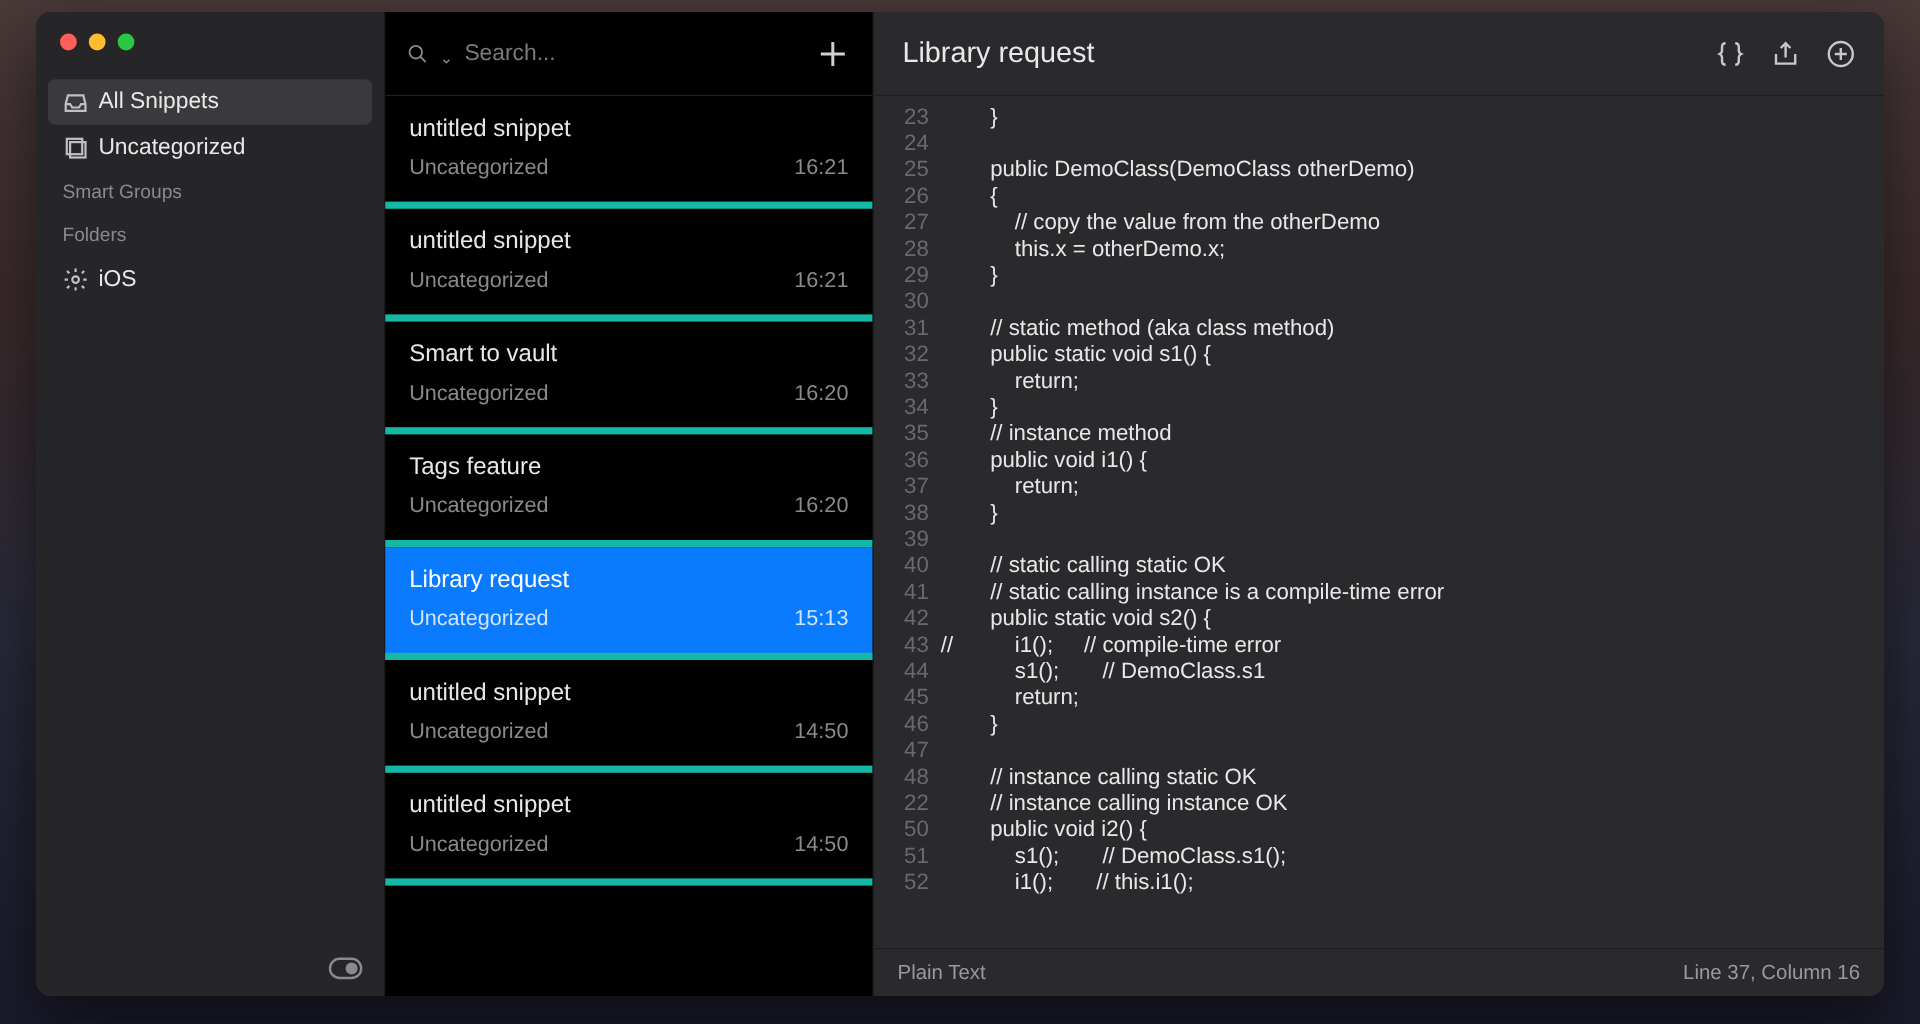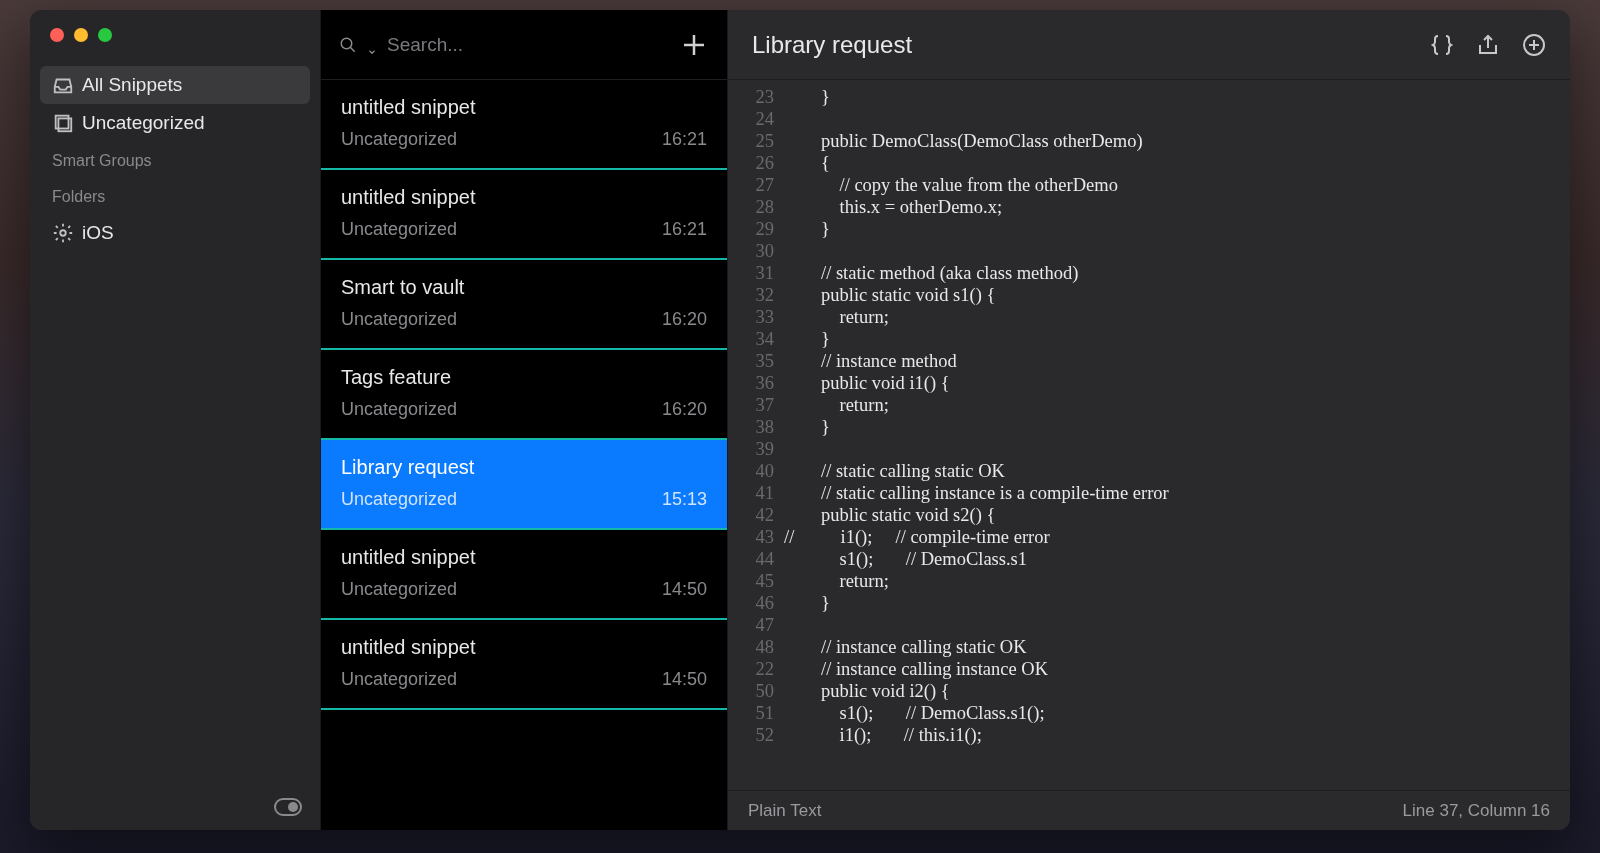--- a/index.html
+++ b/index.html
@@ -136,21 +136,21 @@
 .search-input::placeholder { color: #7a7a7e; }
 .add-btn {
   color: #d0d0d2;
   font-size: 26px;
   cursor: pointer;
   width: 30px; height: 30px;
   display: flex; align-items: center; justify-content: center;
 }
 .snippet-row {
   padding: 16px 20px 18px;
-  border-bottom: 2px solid #14b8a6;
+  border-bottom: 6px solid #14b8a6;
   cursor: pointer;
 }
 .snippet-row.selected {
   background: #0a7aff;
 }
 .snippet-title {
   color: #e8e8ea;
   font-size: 20px;
   margin-bottom: 10px;
 }
@@ -189,21 +189,21 @@
 }
 .editor-actions .act {
   width: 24px; height: 24px;
   cursor: pointer;
   display: flex; align-items: center; justify-content: center;
 }
 .code-area {
   flex: 1;
   overflow: hidden;
   display: flex;
-  font-family: Liberation Serif, serif;
+  font-family: Liberation Sans, sans-serif;
   font-size: 18.5px;
   line-height: 22px;
   padding-top: 6px;
 }
 .gutter {
   width: 56px;
   text-align: right;
   color: #6a6a6e;
   padding-right: 10px;
 }

